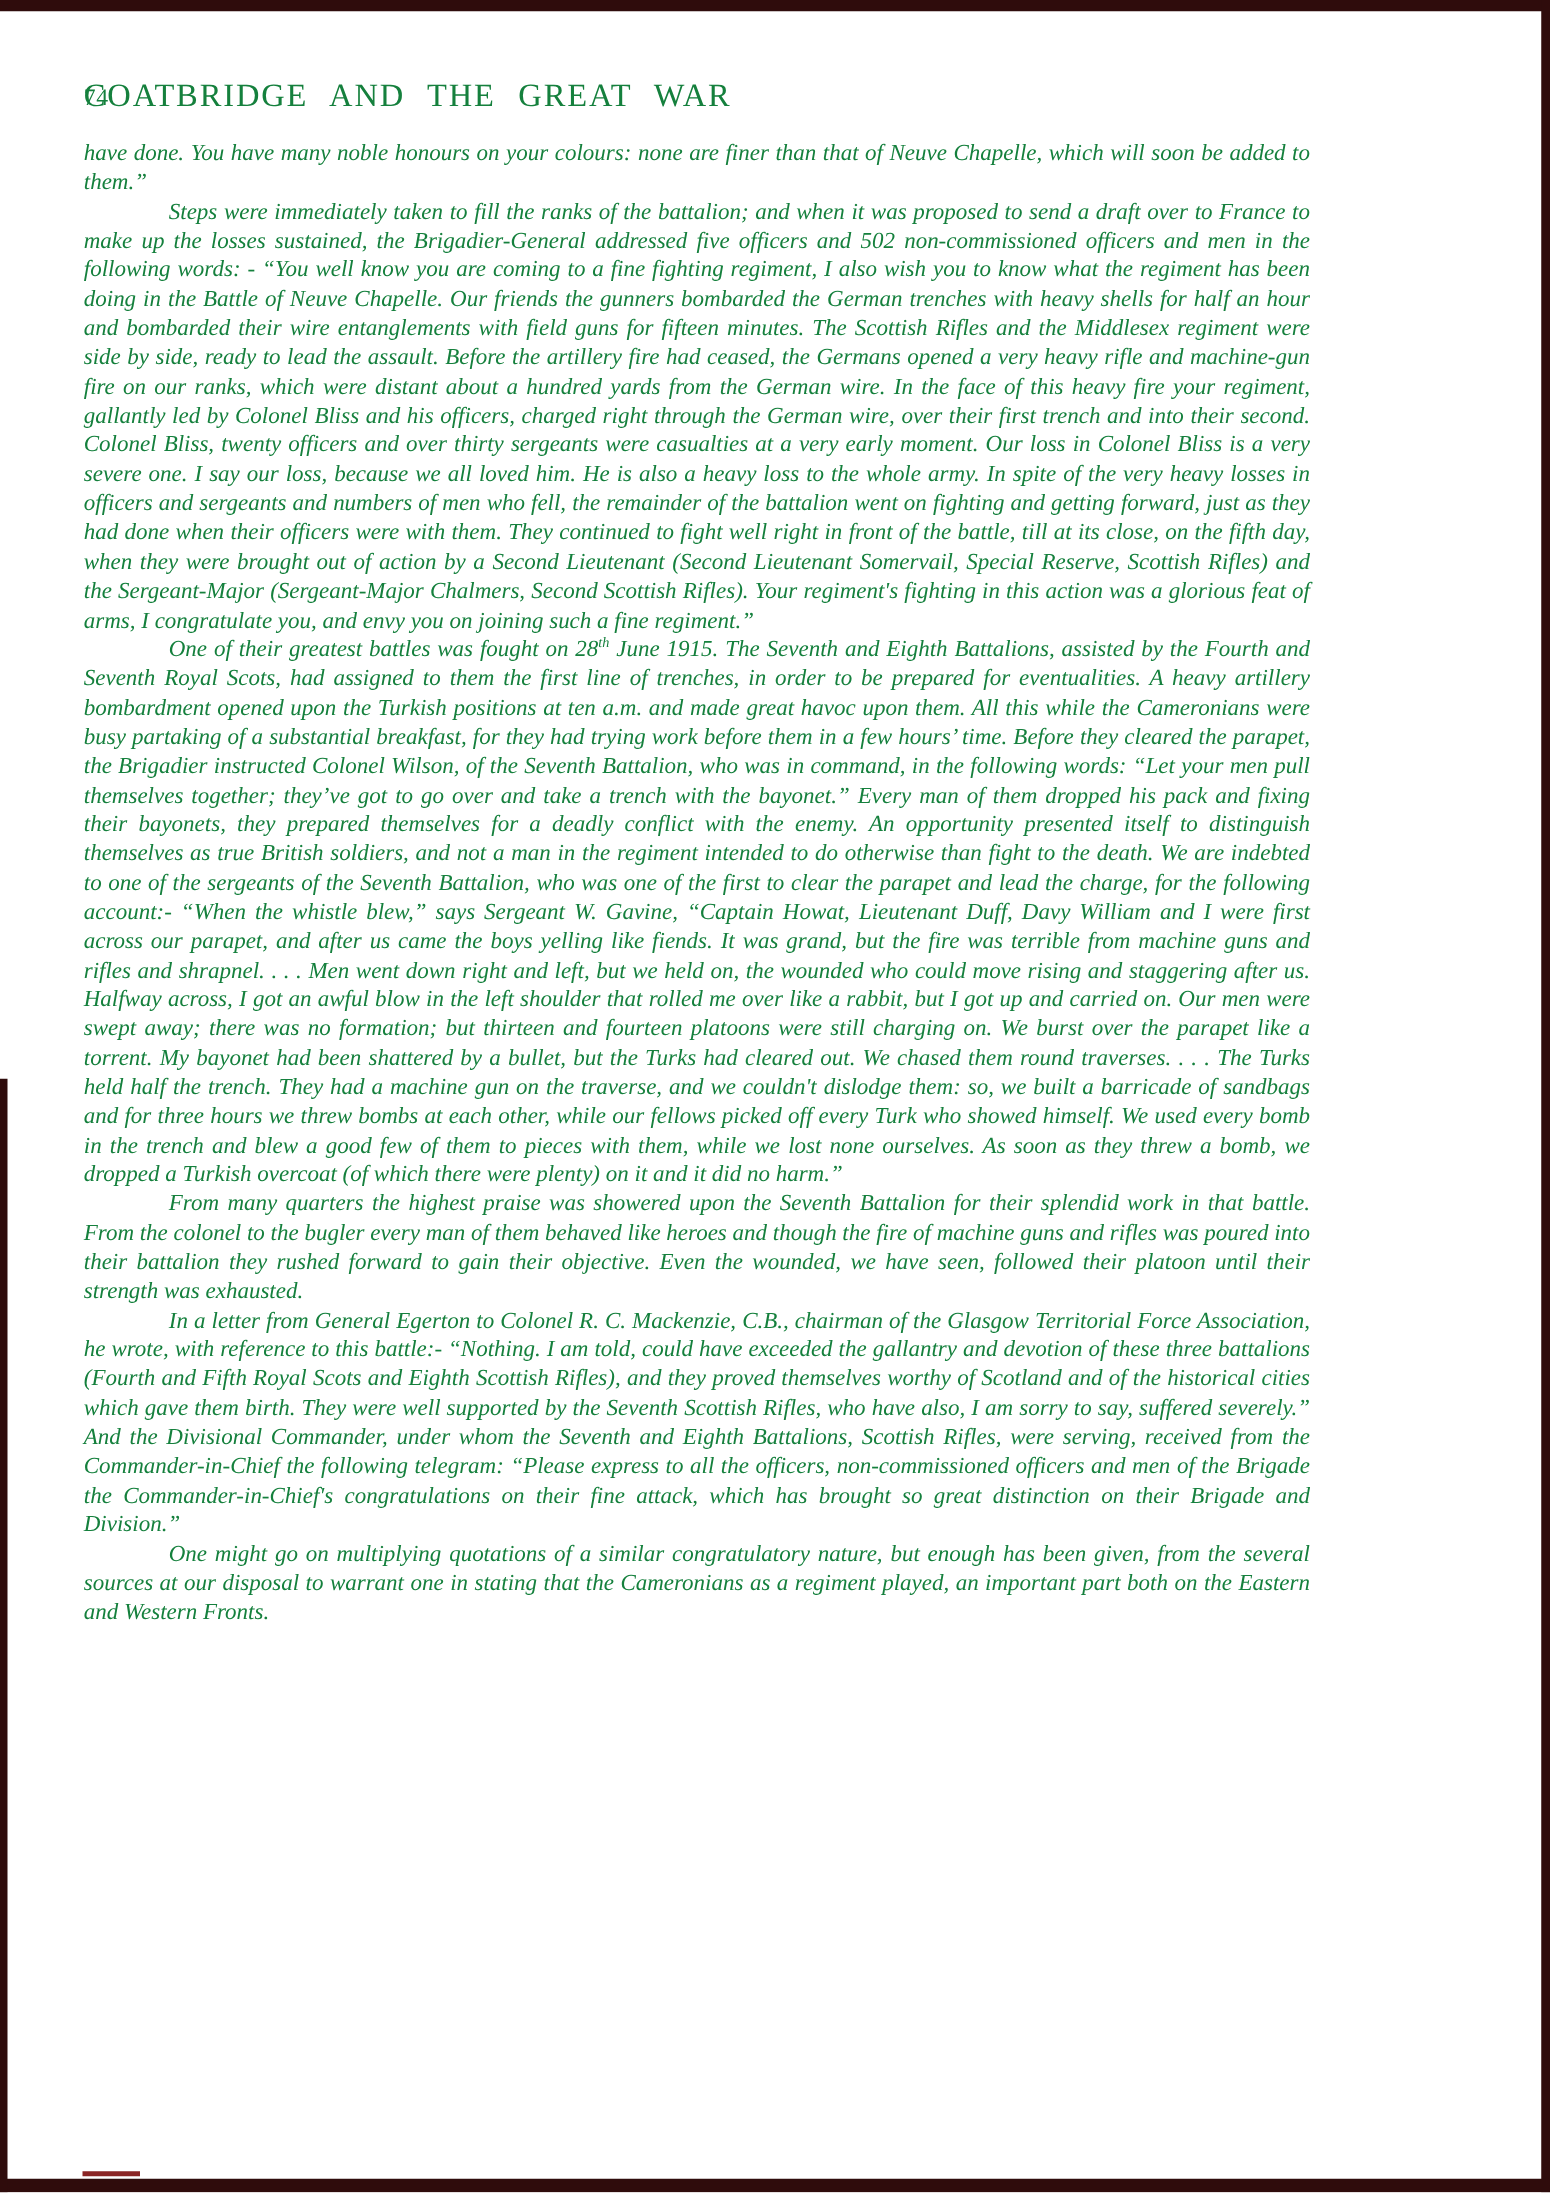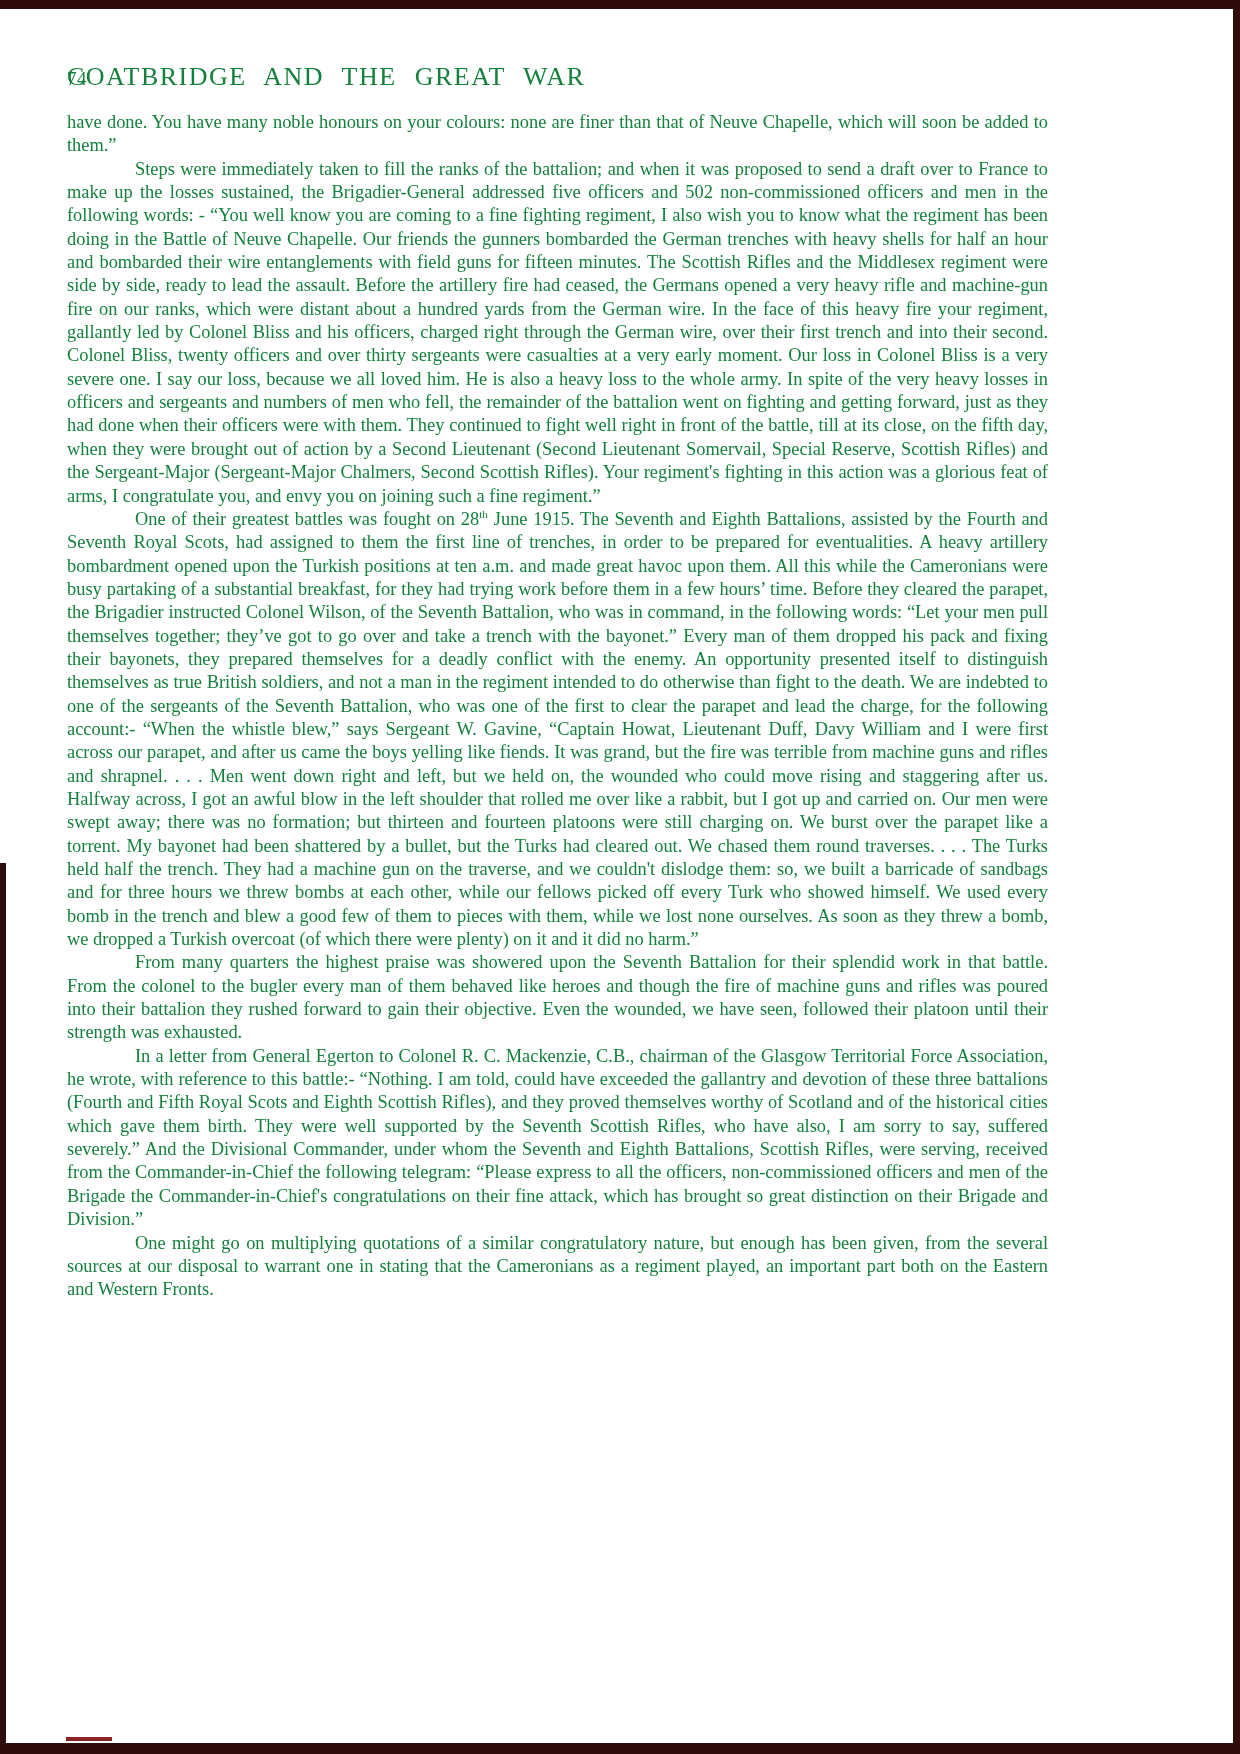--- a/index.html
+++ b/index.html
@@ -41,21 +41,21 @@
     white-space: nowrap;
     font-weight: normal;
     margin: 0;
   }
   .body-text {
     margin-top: 13px;
     font-size: 18.4px;
     line-height: 23.35px;
     text-align: justify;
   }
-  .para { margin: 0; }
+  .para { margin: 0; font-style: italic; }
   .para.indent { text-indent: 68px; }
   sup.ord { font-size: 0.62em; line-height: 0; vertical-align: super; }
 </style>
 </head>
 <body>
 
 <div class="page">
 
   <div class="scan-bar scan-bar-top"></div>
   <div class="scan-bar scan-bar-right"></div>

